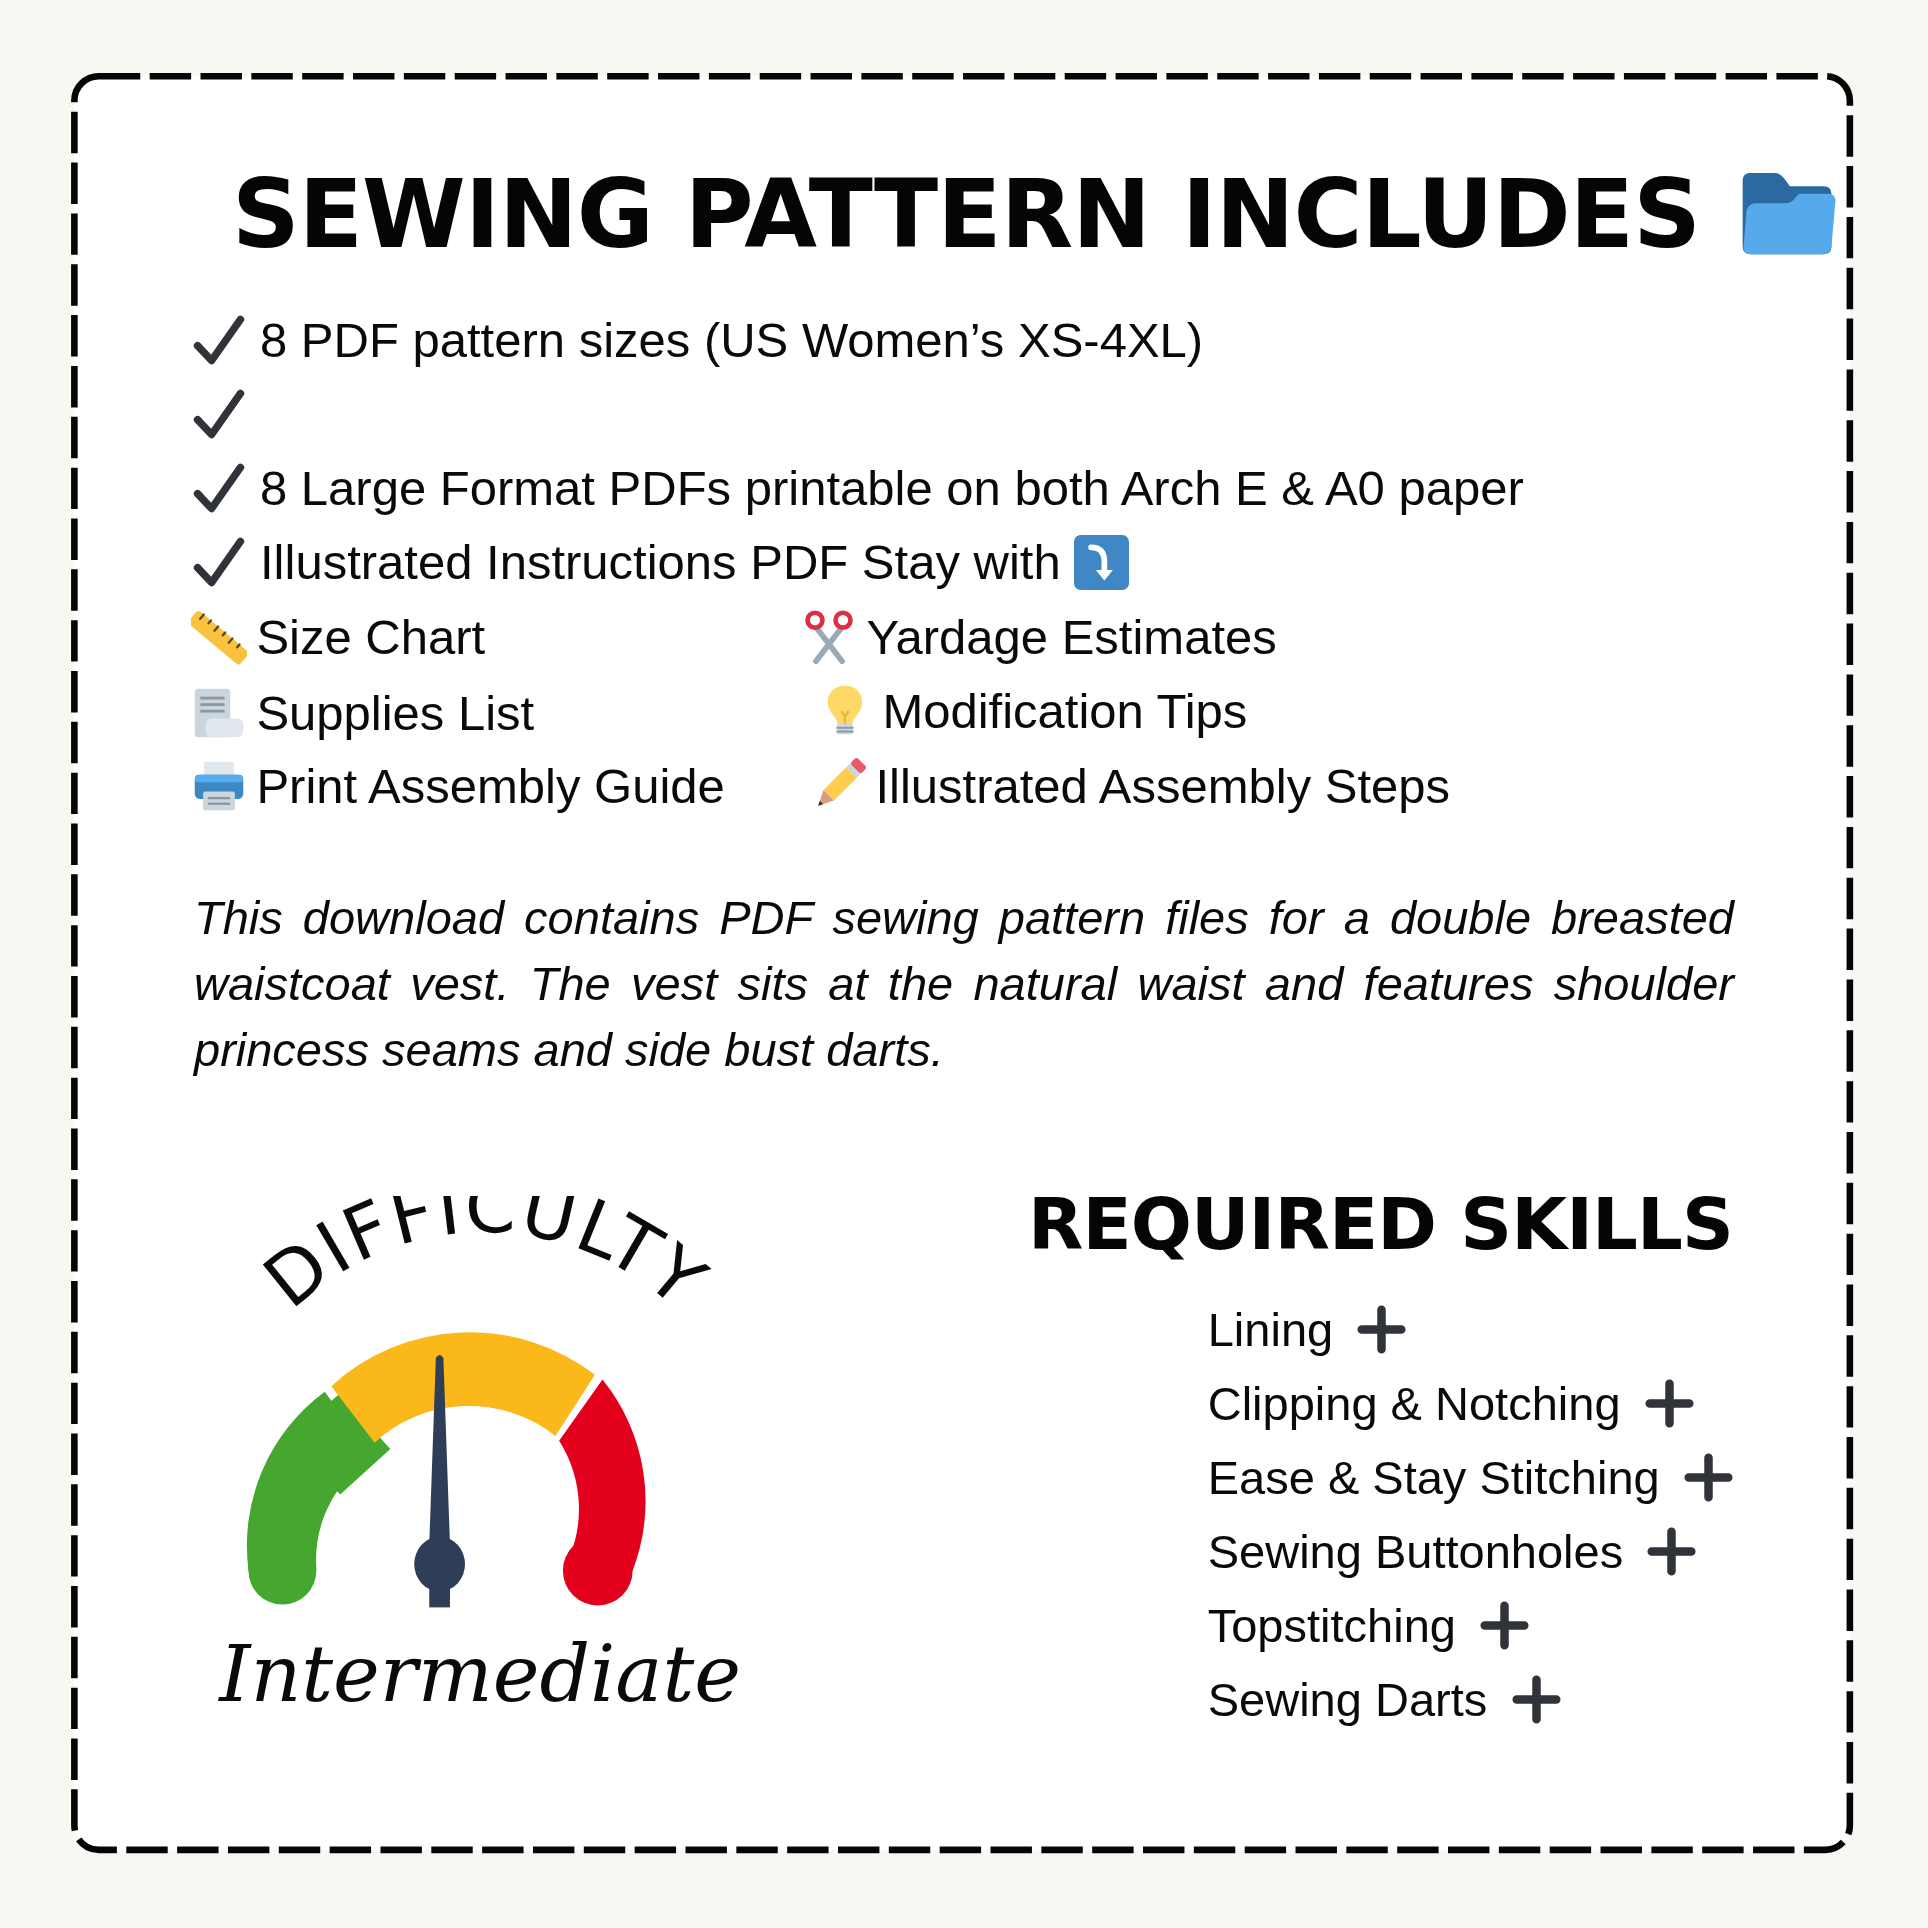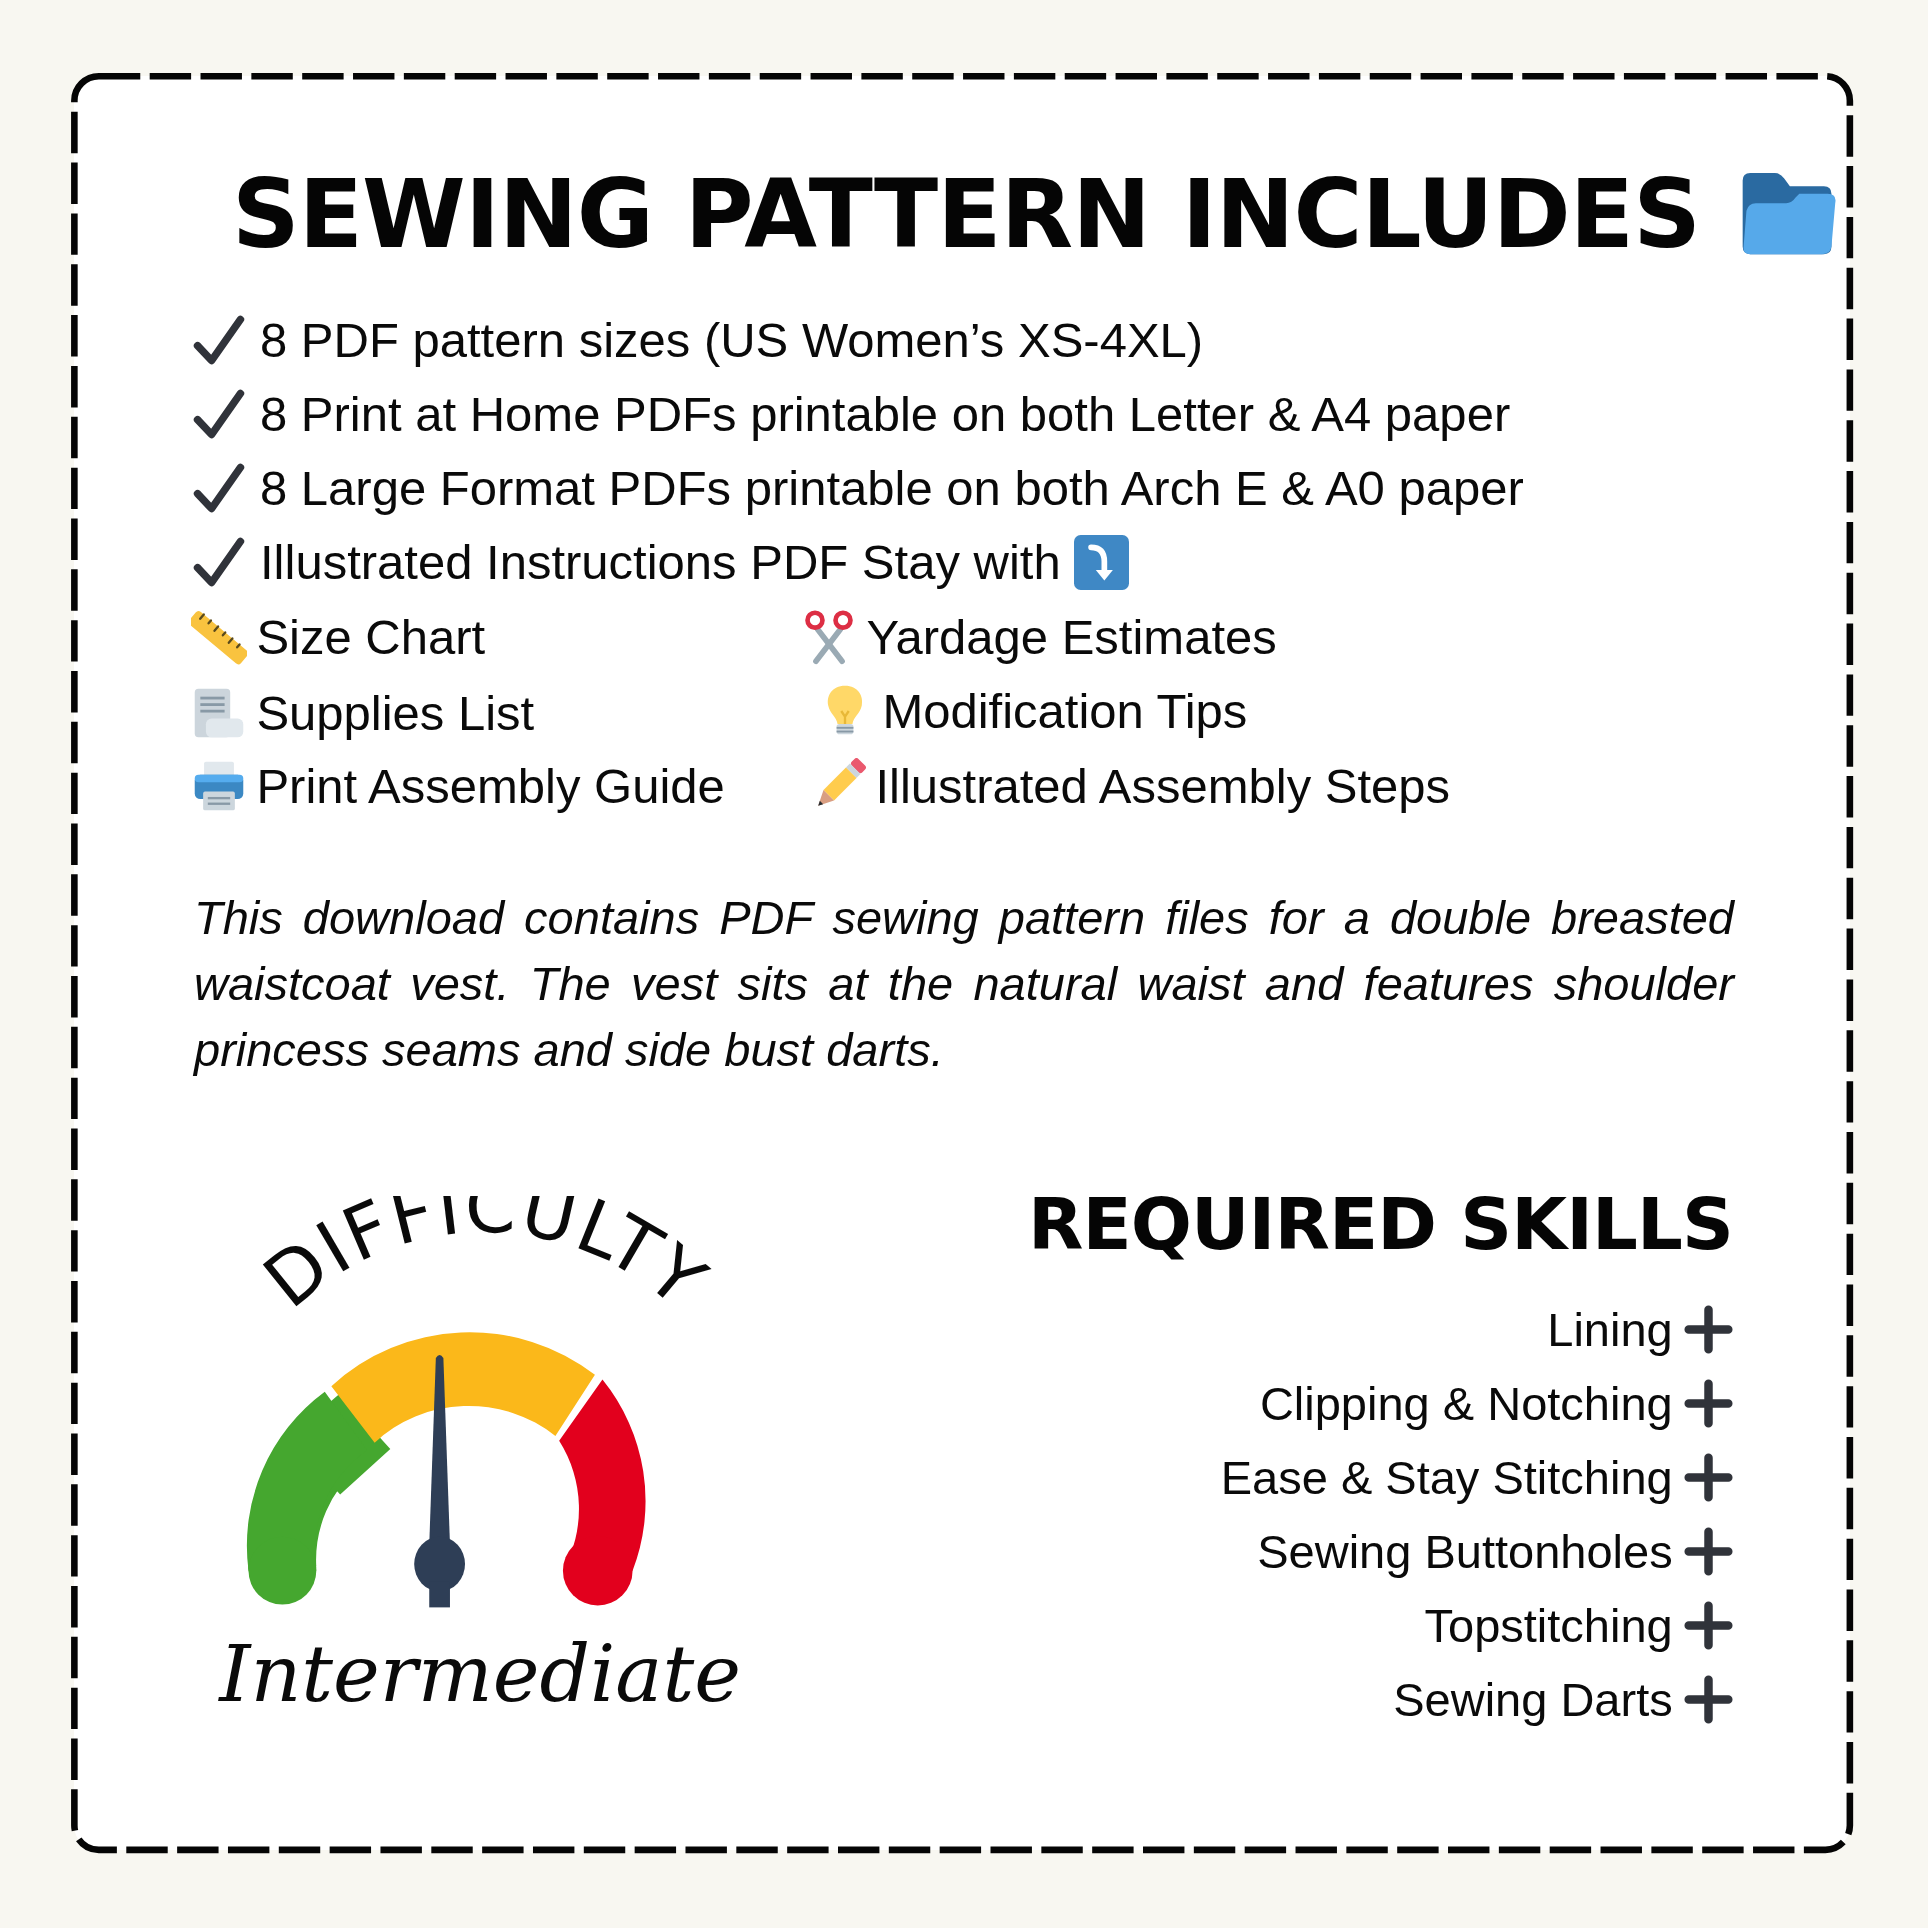--- a/index.html
+++ b/index.html
@@ -142,25 +142,25 @@
       right: 195px;
       top: 1292px;
       margin: 0;
       padding: 0;
       list-style: none;
     }
     .skills li {
       height: 74px;
       display: flex;
       align-items: center;
-      justify-content: flex-end;
       white-space: nowrap;
       font-family: "Liberation Sans", sans-serif;
       font-size: 47px;
       color: #0a0a0a;
+      gap: 13px;
     }
     .plus {
       width: 49px;
       height: 49px;
       margin-left: 11.3px;
       flex: none;
     }
   </style>
 </head>
 <body>
@@ -182,21 +182,20 @@
   <li>
     <svg class="check" viewBox="0 0 60 60">
         <path d="M7 36 L22 52 L53 8" fill="none" stroke="#30333a" stroke-width="8" stroke-linecap="round" stroke-linejoin="round"></path>
       </svg>
     <span>8 PDF pattern sizes (US Women’s XS-4XL)</span>
   </li>
   <li>
     <svg class="check" viewBox="0 0 60 60">
         <path d="M7 36 L22 52 L53 8" fill="none" stroke="#30333a" stroke-width="8" stroke-linecap="round" stroke-linejoin="round"></path>
       </svg>
-    <span>8 Print at Home PDFs printable on both Letter &amp; A4 paper</span>
   </li>
   <li>
     <svg class="check" viewBox="0 0 60 60">
         <path d="M7 36 L22 52 L53 8" fill="none" stroke="#30333a" stroke-width="8" stroke-linecap="round" stroke-linejoin="round"></path>
       </svg>
     <span>8 Large Format PDFs printable on both Arch E &amp; A0 paper</span>
   </li>
   <li>
     <svg class="check" viewBox="0 0 60 60">
         <path d="M7 36 L22 52 L53 8" fill="none" stroke="#30333a" stroke-width="8" stroke-linecap="round" stroke-linejoin="round"></path>

